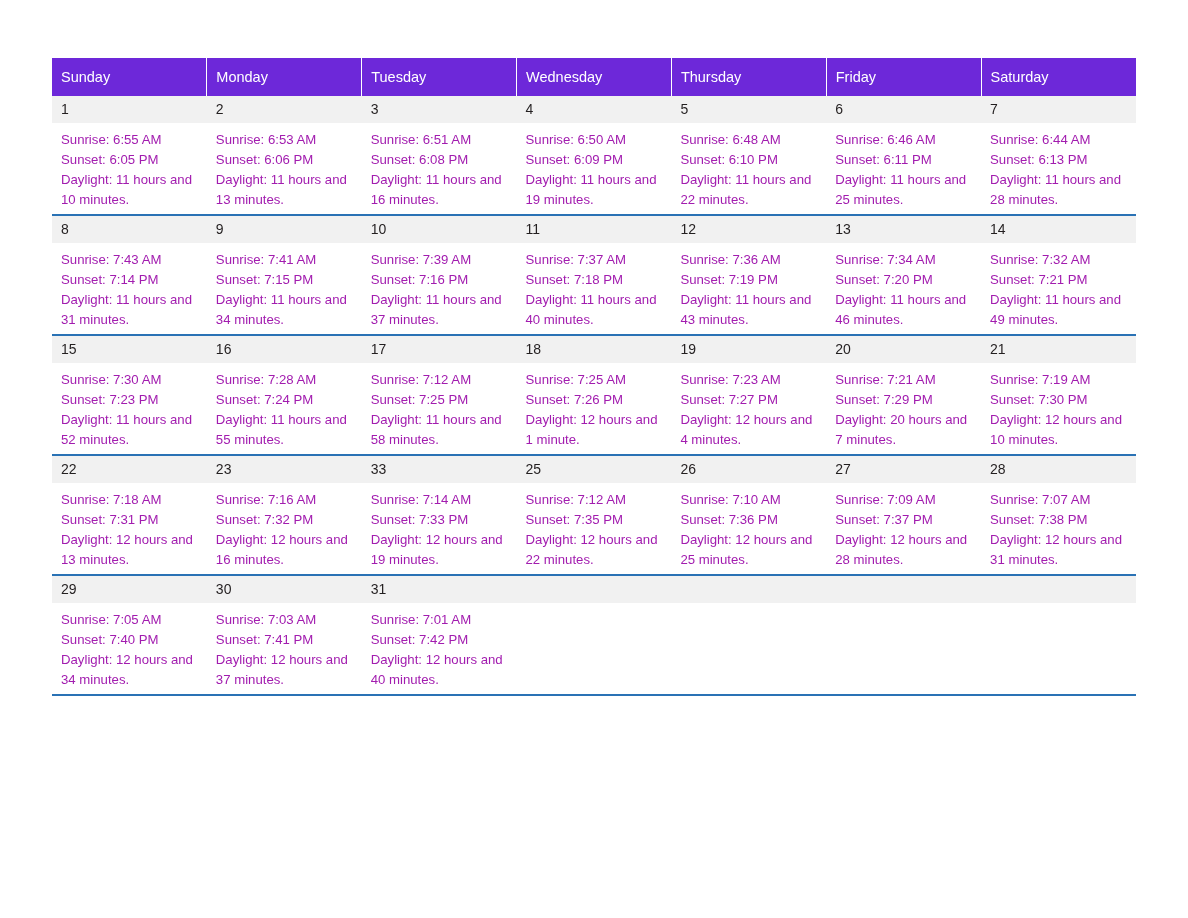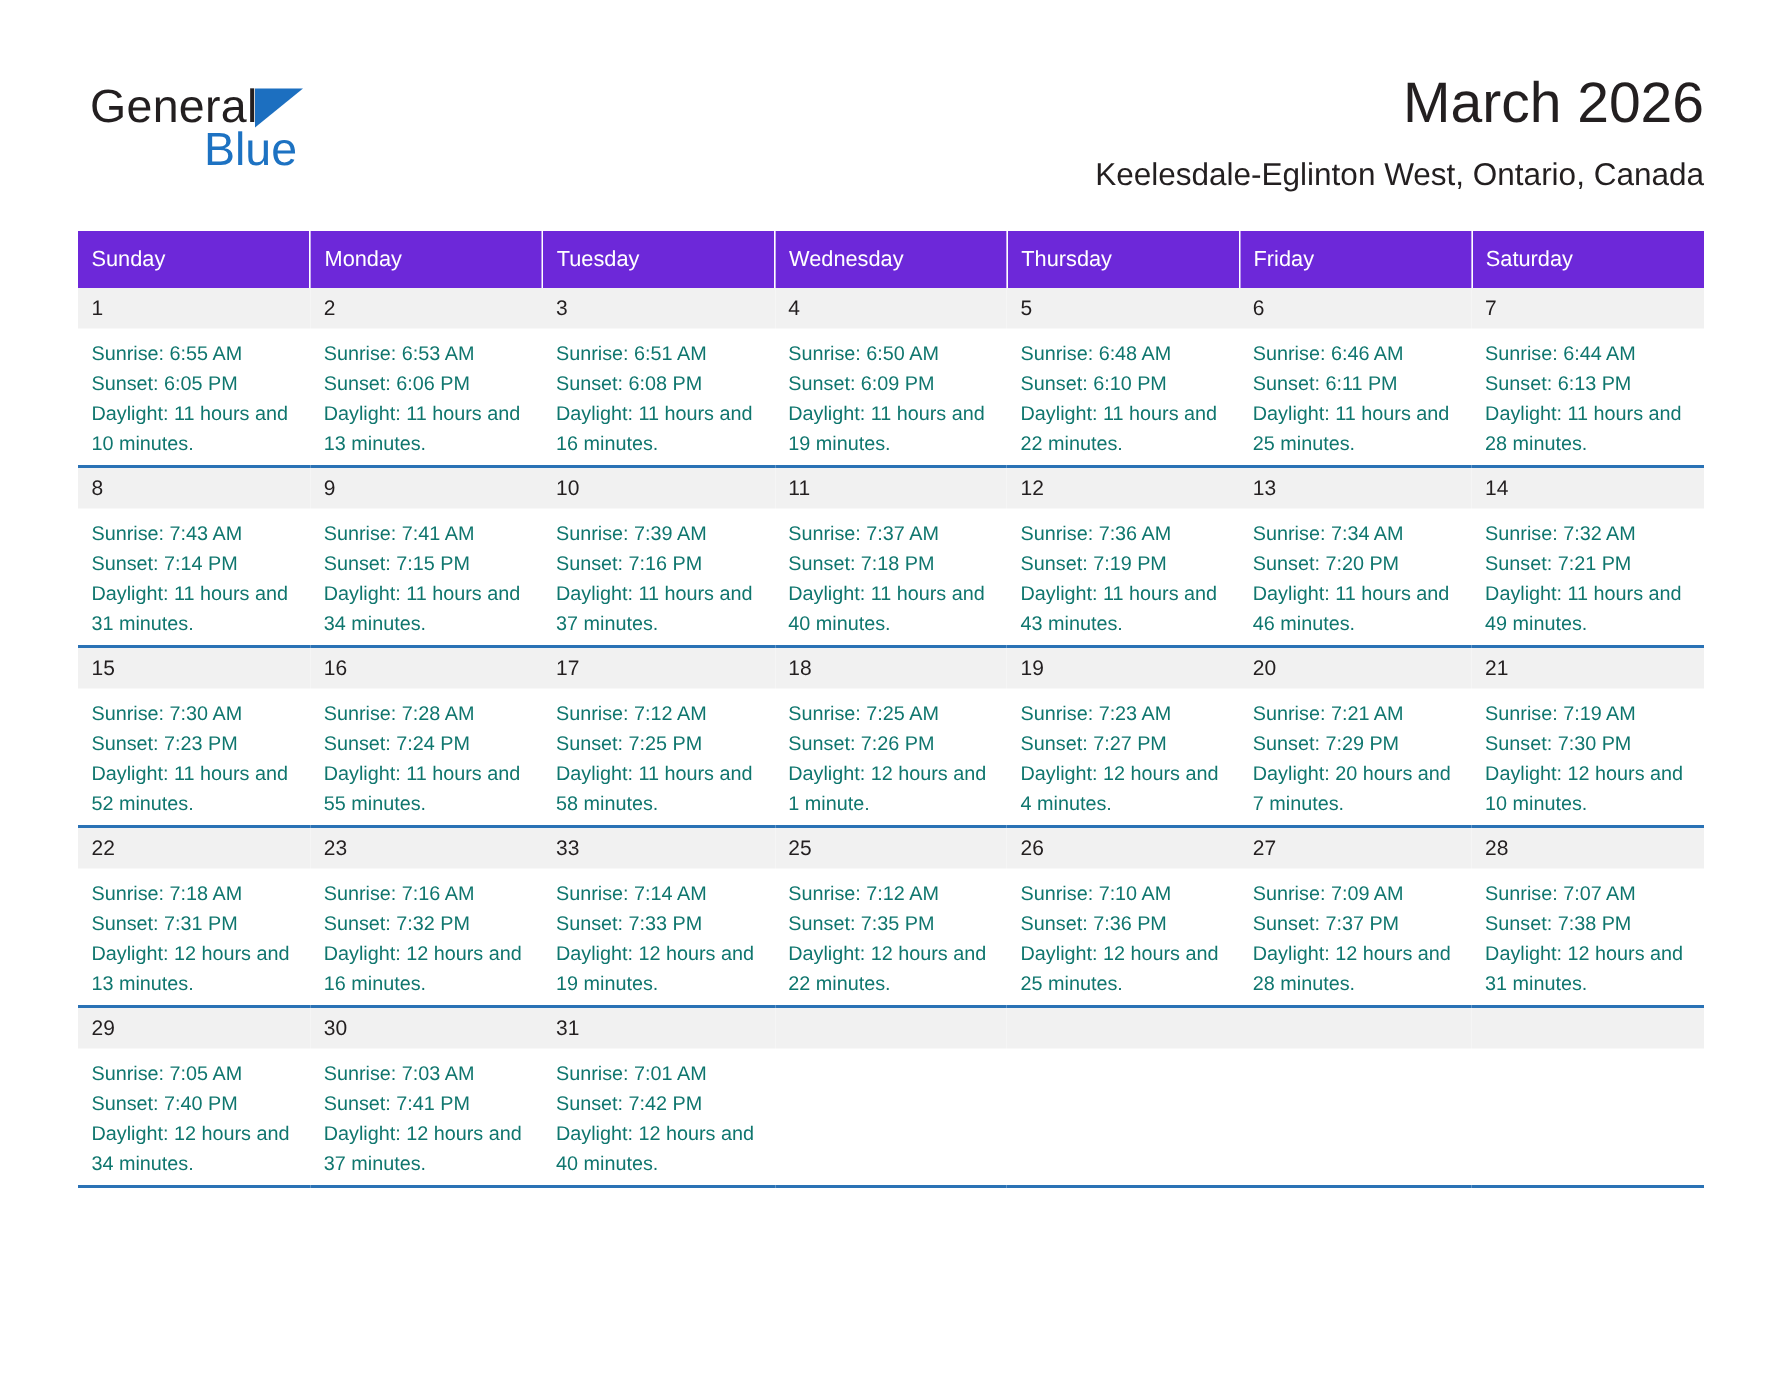--- a/index.html
+++ b/index.html
@@ -104,40 +104,30 @@
     font-size: 14px;
     color: #231f20;
     padding: 5px 0 5px 9px;
     line-height: 17px;
   }
   td.empty .daynum { background: #f1f1f1; min-height: 17px; }
   .info {
     padding: 7px 6px 4px 9px;
     font-size: 13.2px;
     line-height: 20px;
-    color: #0f766e;
+    color: #a21caf;
   }
   .info div { white-space: nowrap; }
   .info .daylight { white-space: normal; }
 </style>
 </head>
 <body>
 
 <div class="page">
 
-  <div class="header">
-    <div class="logo">
-      <span class="logo-general">General</span><span class="logo-triangle"></span>
-      <span class="logo-blue">Blue</span>
-    </div>
-    <div class="title-block">
-      <div class="month-title">March 2026</div>
-      <div class="location">Keelesdale-Eglinton West, Ontario, Canada</div>
-    </div>
-  </div>
 
   <table class="calendar">
     <thead>
       <tr>
         <th>Sunday</th>
         <th>Monday</th>
         <th>Tuesday</th>
         <th>Wednesday</th>
         <th>Thursday</th>
         <th>Friday</th>

